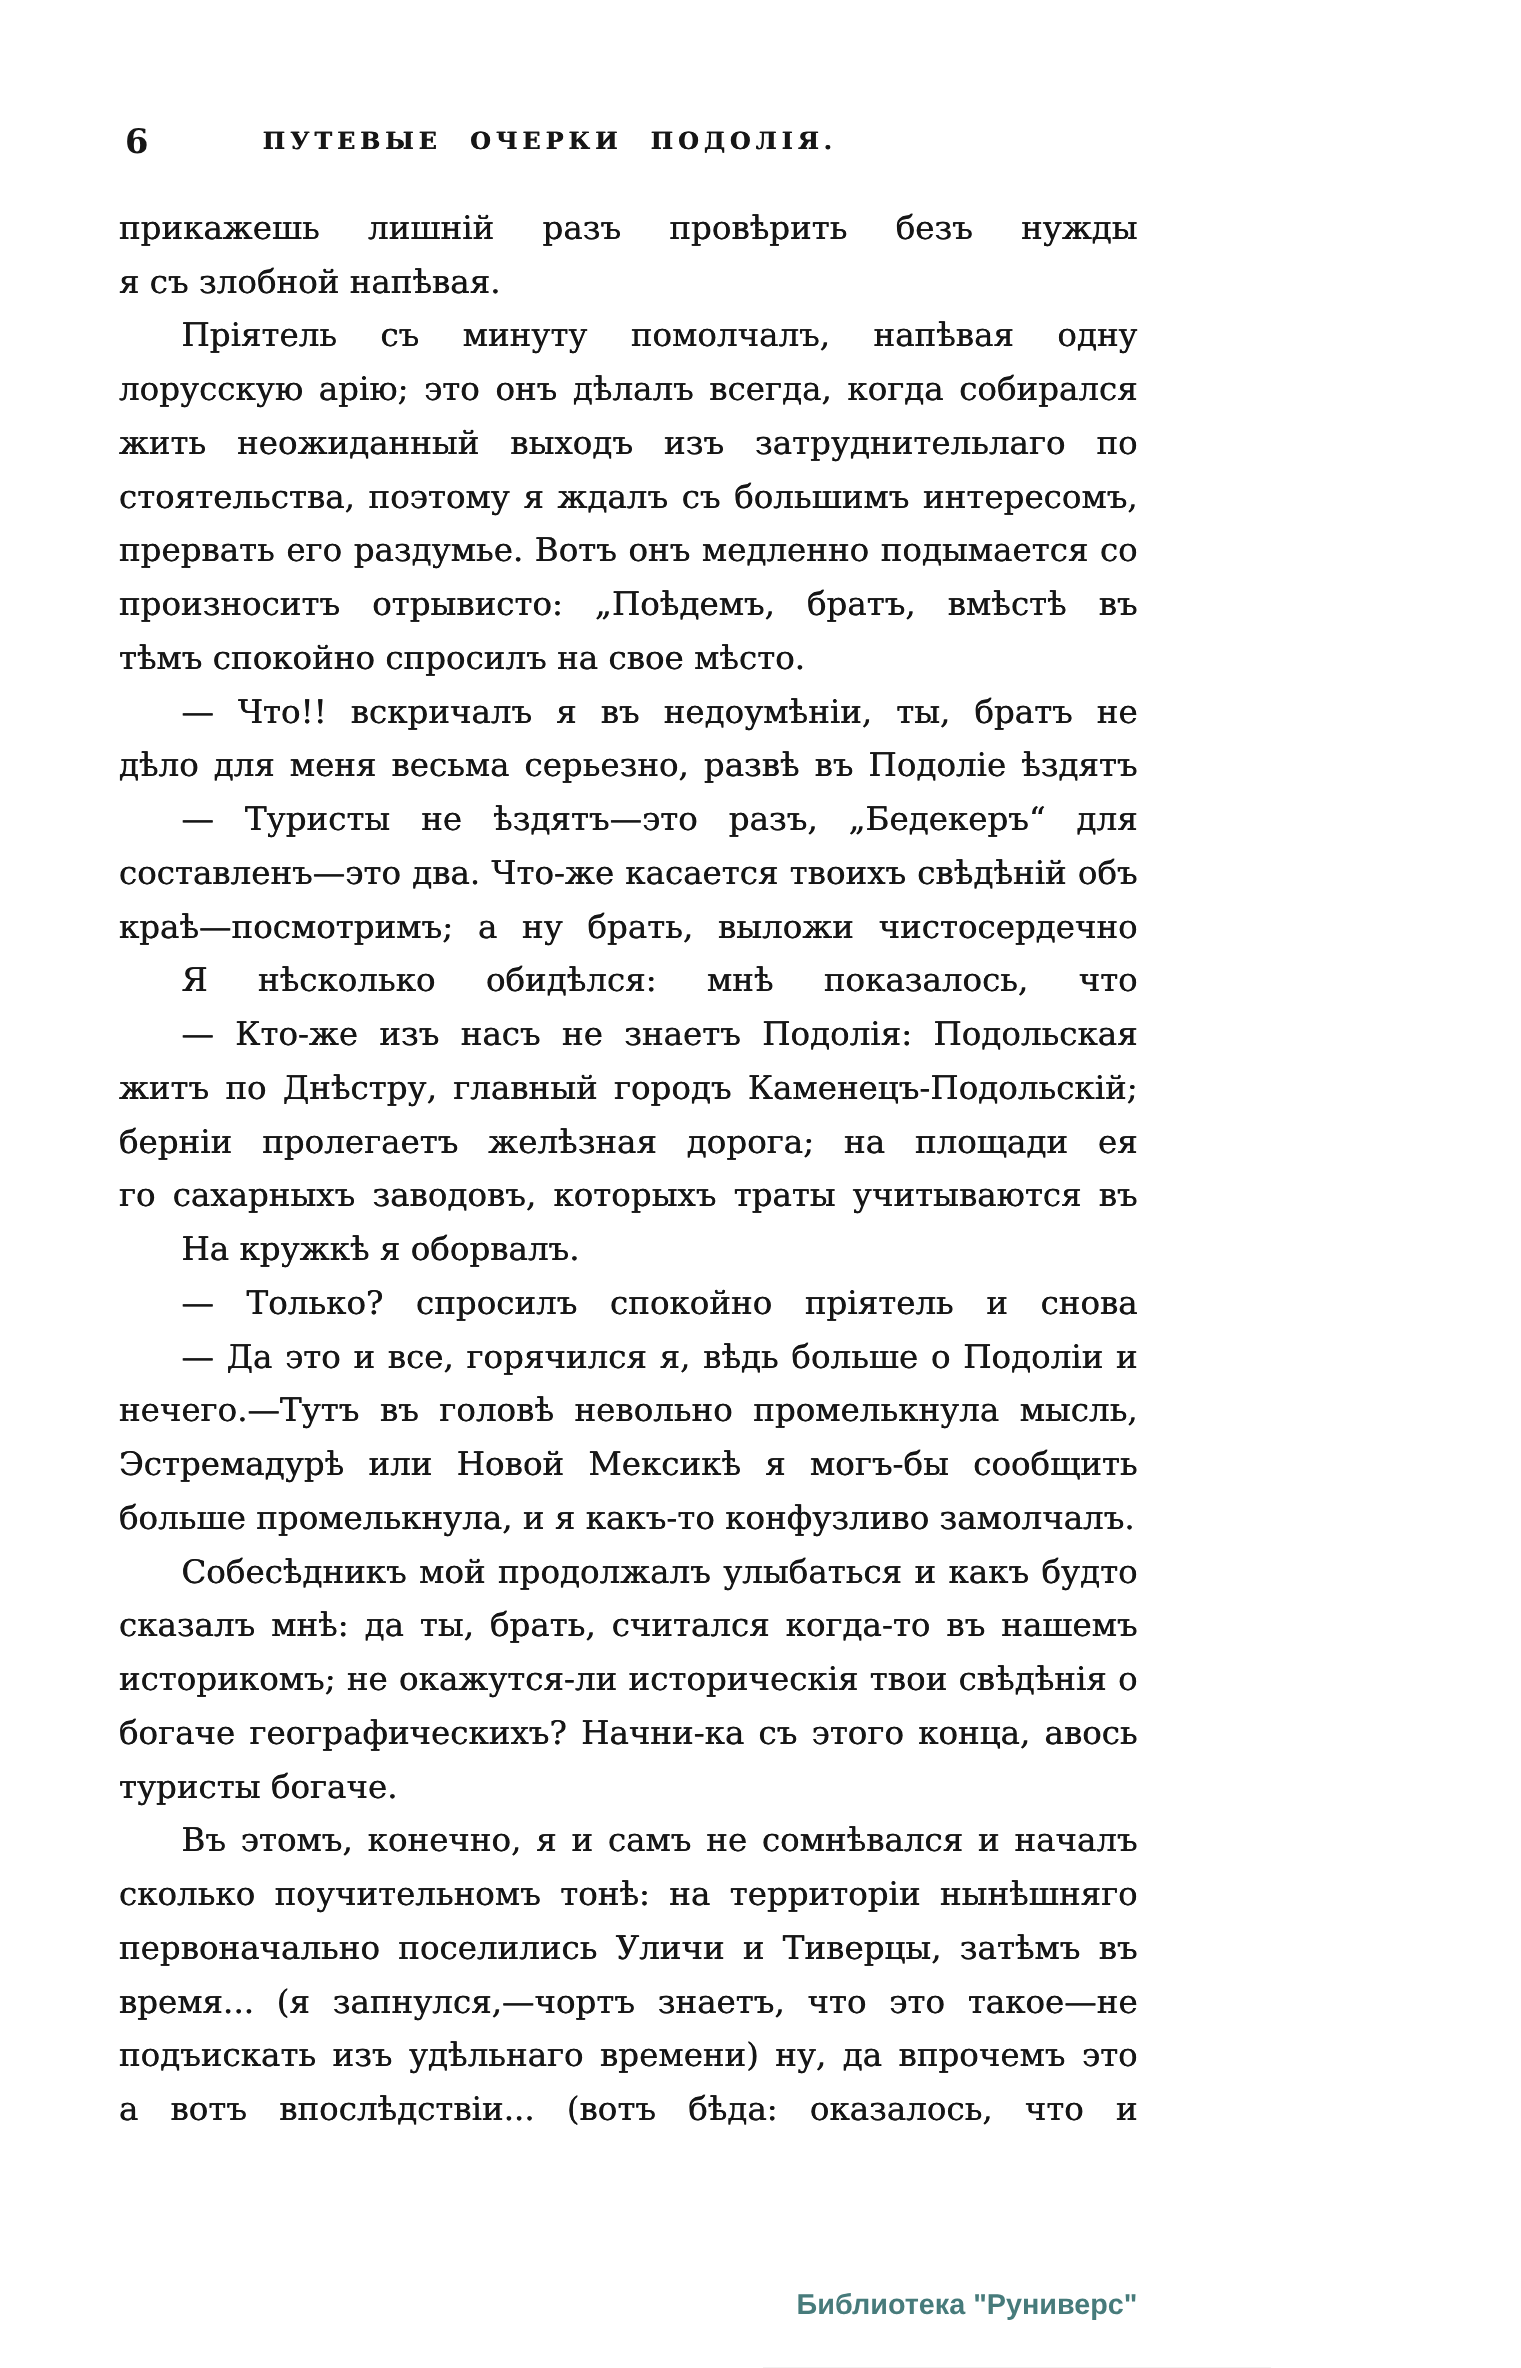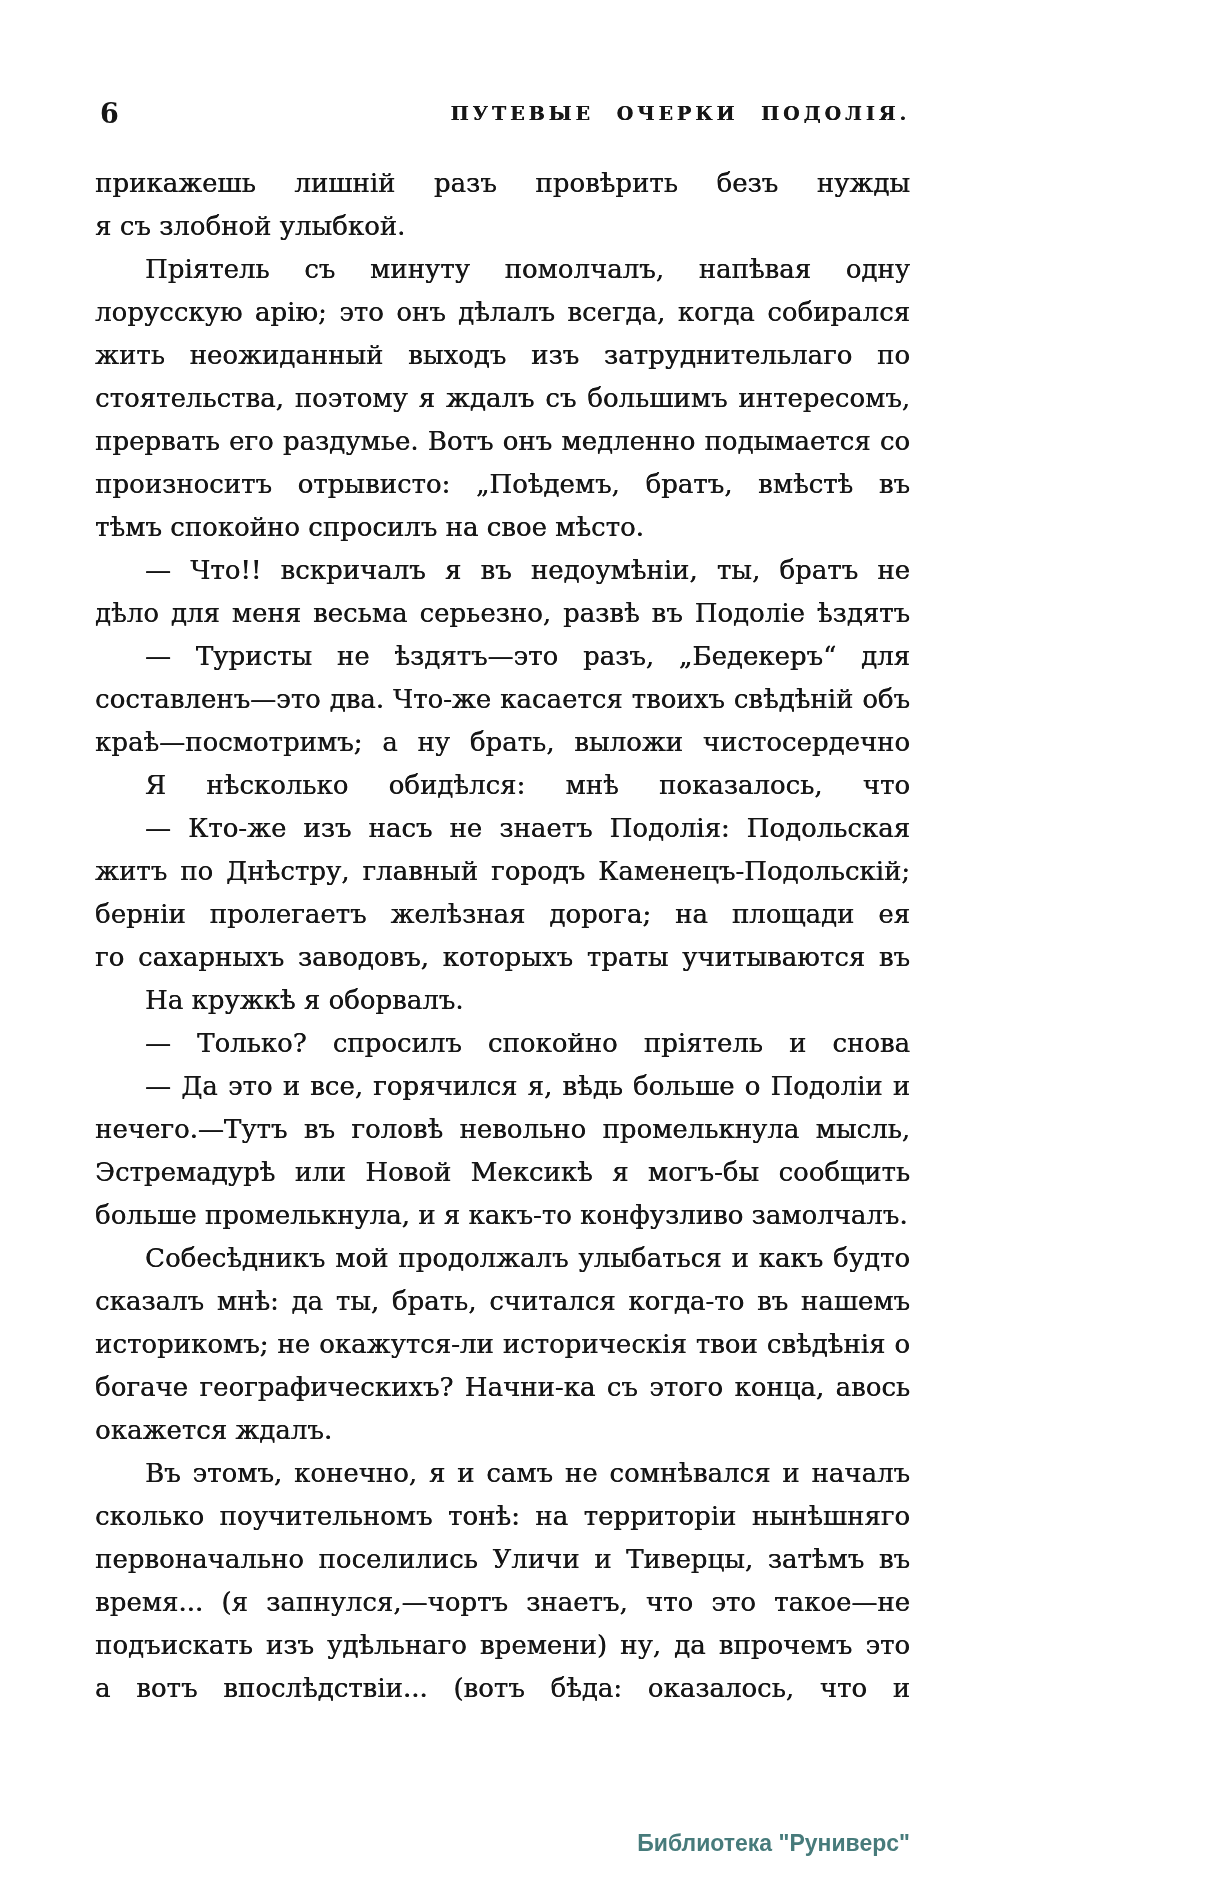--- a/index.html
+++ b/index.html
@@ -31,21 +31,21 @@
     top: 0;
     font-size: 27px;
     font-weight: bold;
     letter-spacing: 1px;
   }
   .running-title {
     position: absolute;
     left: 0;
     right: 0;
     top: 4px;
-    text-align: right;
+    text-align: left;
     padding-left: 115px;
     font-size: 19px;
     font-weight: bold;
     letter-spacing: 4px;
     word-spacing: 12px;
     white-space: nowrap;
     text-shadow: 0.4px 0 0 currentColor;
   }
   
   .text-block {
@@ -86,21 +86,21 @@
 
 <div class="page" style="color: rgb(22, 22, 22);">
 
   <div class="running-header">
     <span class="page-number">6</span>
     <span class="running-title">ПУТЕВЫЕ ОЧЕРКИ ПОДОЛІЯ.</span>
   </div>
 
   <div class="text-block" id="text-block">
       <div class="line">прикажешь лишній разъ провѣрить безъ нужды Бедекера? сказалъ</div>
-      <div class="line end">я съ злобной улыбкой.</div>
+      <div class="line end">я съ злобной напѣвая.</div>
       <div class="line indent">Пріятель съ минуту помолчалъ, напѣвая одну извѣстную ма-</div>
       <div class="line">лорусскую арію; это онъ дѣлалъ всегда, когда собирался предло-</div>
       <div class="line">жить неожиданный выходъ изъ затруднительлаго по видимому об-</div>
       <div class="line">стоятельства, поэтому я ждалъ съ большимъ интересомъ, боясь</div>
       <div class="line">прервать его раздумье. Вотъ онъ медленно подымается со стула и</div>
       <div class="line">произноситъ отрывисто: „Поѣдемъ, братъ, вмѣстѣ въ Подоліе!“ и за-</div>
       <div class="line end">тѣмъ спокойно спросилъ на свое мѣсто.</div>
       <div class="line indent">— Что!! вскричалъ я въ недоумѣніи, ты, братъ не шути! Это</div>
       <div class="line end">дѣло для меня весьма серьезно, развѣ въ Подоліе ѣздятъ туристы?</div>
       <div class="line indent">— Туристы не ѣздятъ—это разъ, „Бедекеръ“ для Подолія еще не</div>
@@ -114,21 +114,21 @@
       <div class="line indent end">На кружкѣ я оборвалъ.</div>
       <div class="line indent end">— Только? спросилъ спокойно пріятель и снова улыбнулся.</div>
       <div class="line indent">— Да это и все, горячился я, вѣдь больше о Подоліи и сказать</div>
       <div class="line">нечего.—Тутъ въ головѣ невольно промелькнула мысль, что объ</div>
       <div class="line">Эстремадурѣ или Новой Мексикѣ я могъ-бы сообщить гораздо</div>
       <div class="line end">больше промелькнула, и я какъ-то конфузливо замолчалъ.</div>
       <div class="line indent">Собесѣдникъ мой продолжалъ улыбаться и какъ будто под-</div>
       <div class="line">сказалъ мнѣ: да ты, брать, считался когда-то въ нашемъ кружкѣ</div>
       <div class="line">историкомъ; не окажутся-ли историческія твои свѣдѣнія о Подоліи</div>
       <div class="line">богаче географическихъ? Начни-ка съ этого конца, авось запасъ</div>
-      <div class="line end">окажется ждалъ.</div>
+      <div class="line end">туристы богаче.</div>
       <div class="line indent">Въ этомъ, конечно, я и самъ не сомнѣвался и началъ въ нѣ-</div>
       <div class="line">сколько поучительномъ тонѣ: на территоріи нынѣшняго Подолія</div>
       <div class="line">первоначально поселились Уличи и Тиверцы, затѣмъ въ удѣльное</div>
       <div class="line">время... (я запнулся,—чортъ знаетъ, что это такое—не могу ничего</div>
       <div class="line">подъискать изъ удѣльнаго времени) ну, да впрочемъ это не важно,</div>
       <div class="line">а вотъ впослѣдствіи... (вотъ бѣда: оказалось, что и впослѣдствіи я</div>
     </div>
 
   <div class="footer">
     <span class="watermark" style="color: rgb(71, 123, 123);">Библиотека "Руниверс"</span>

